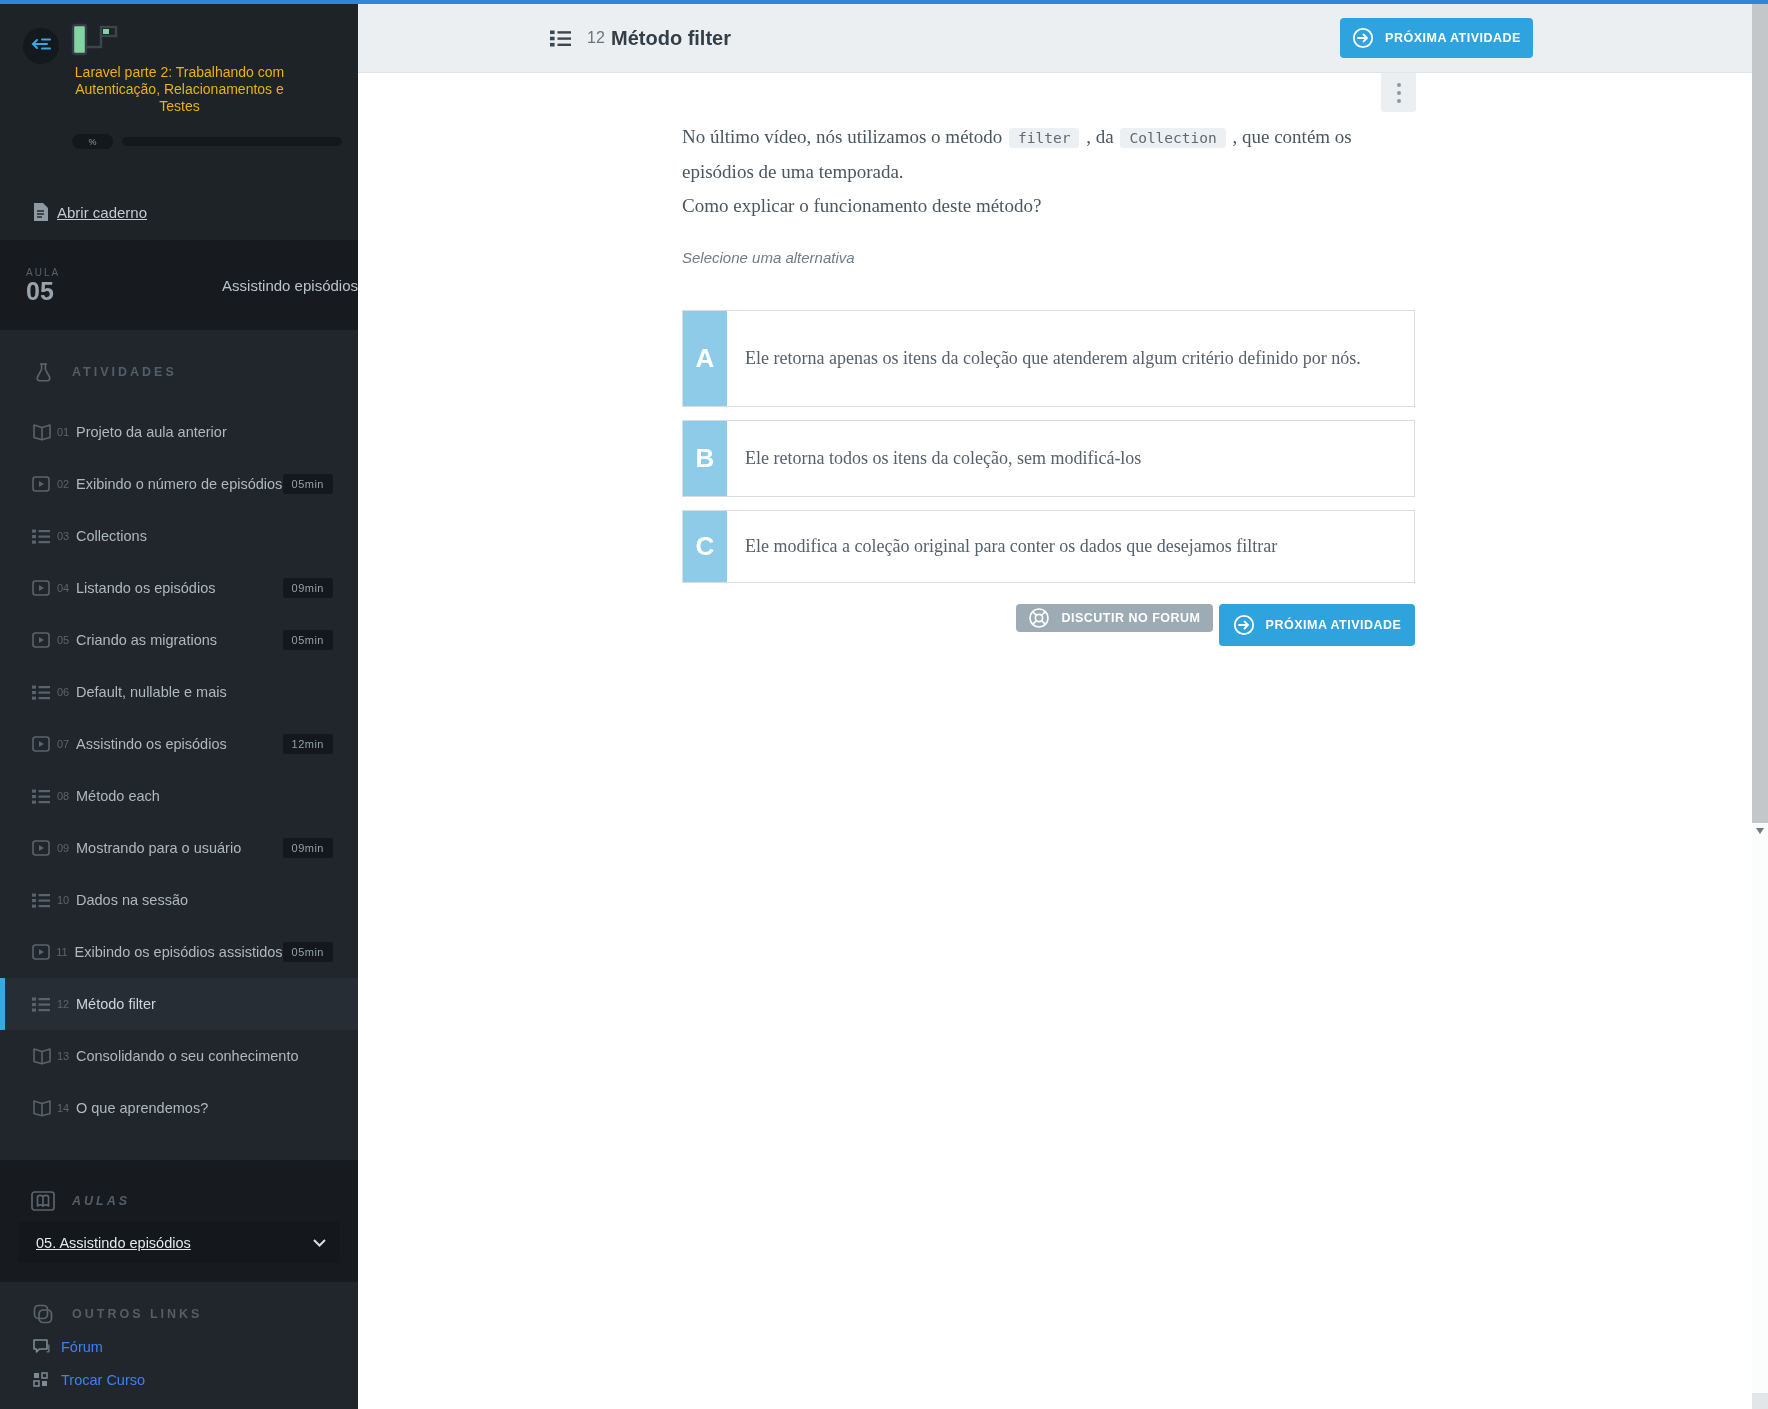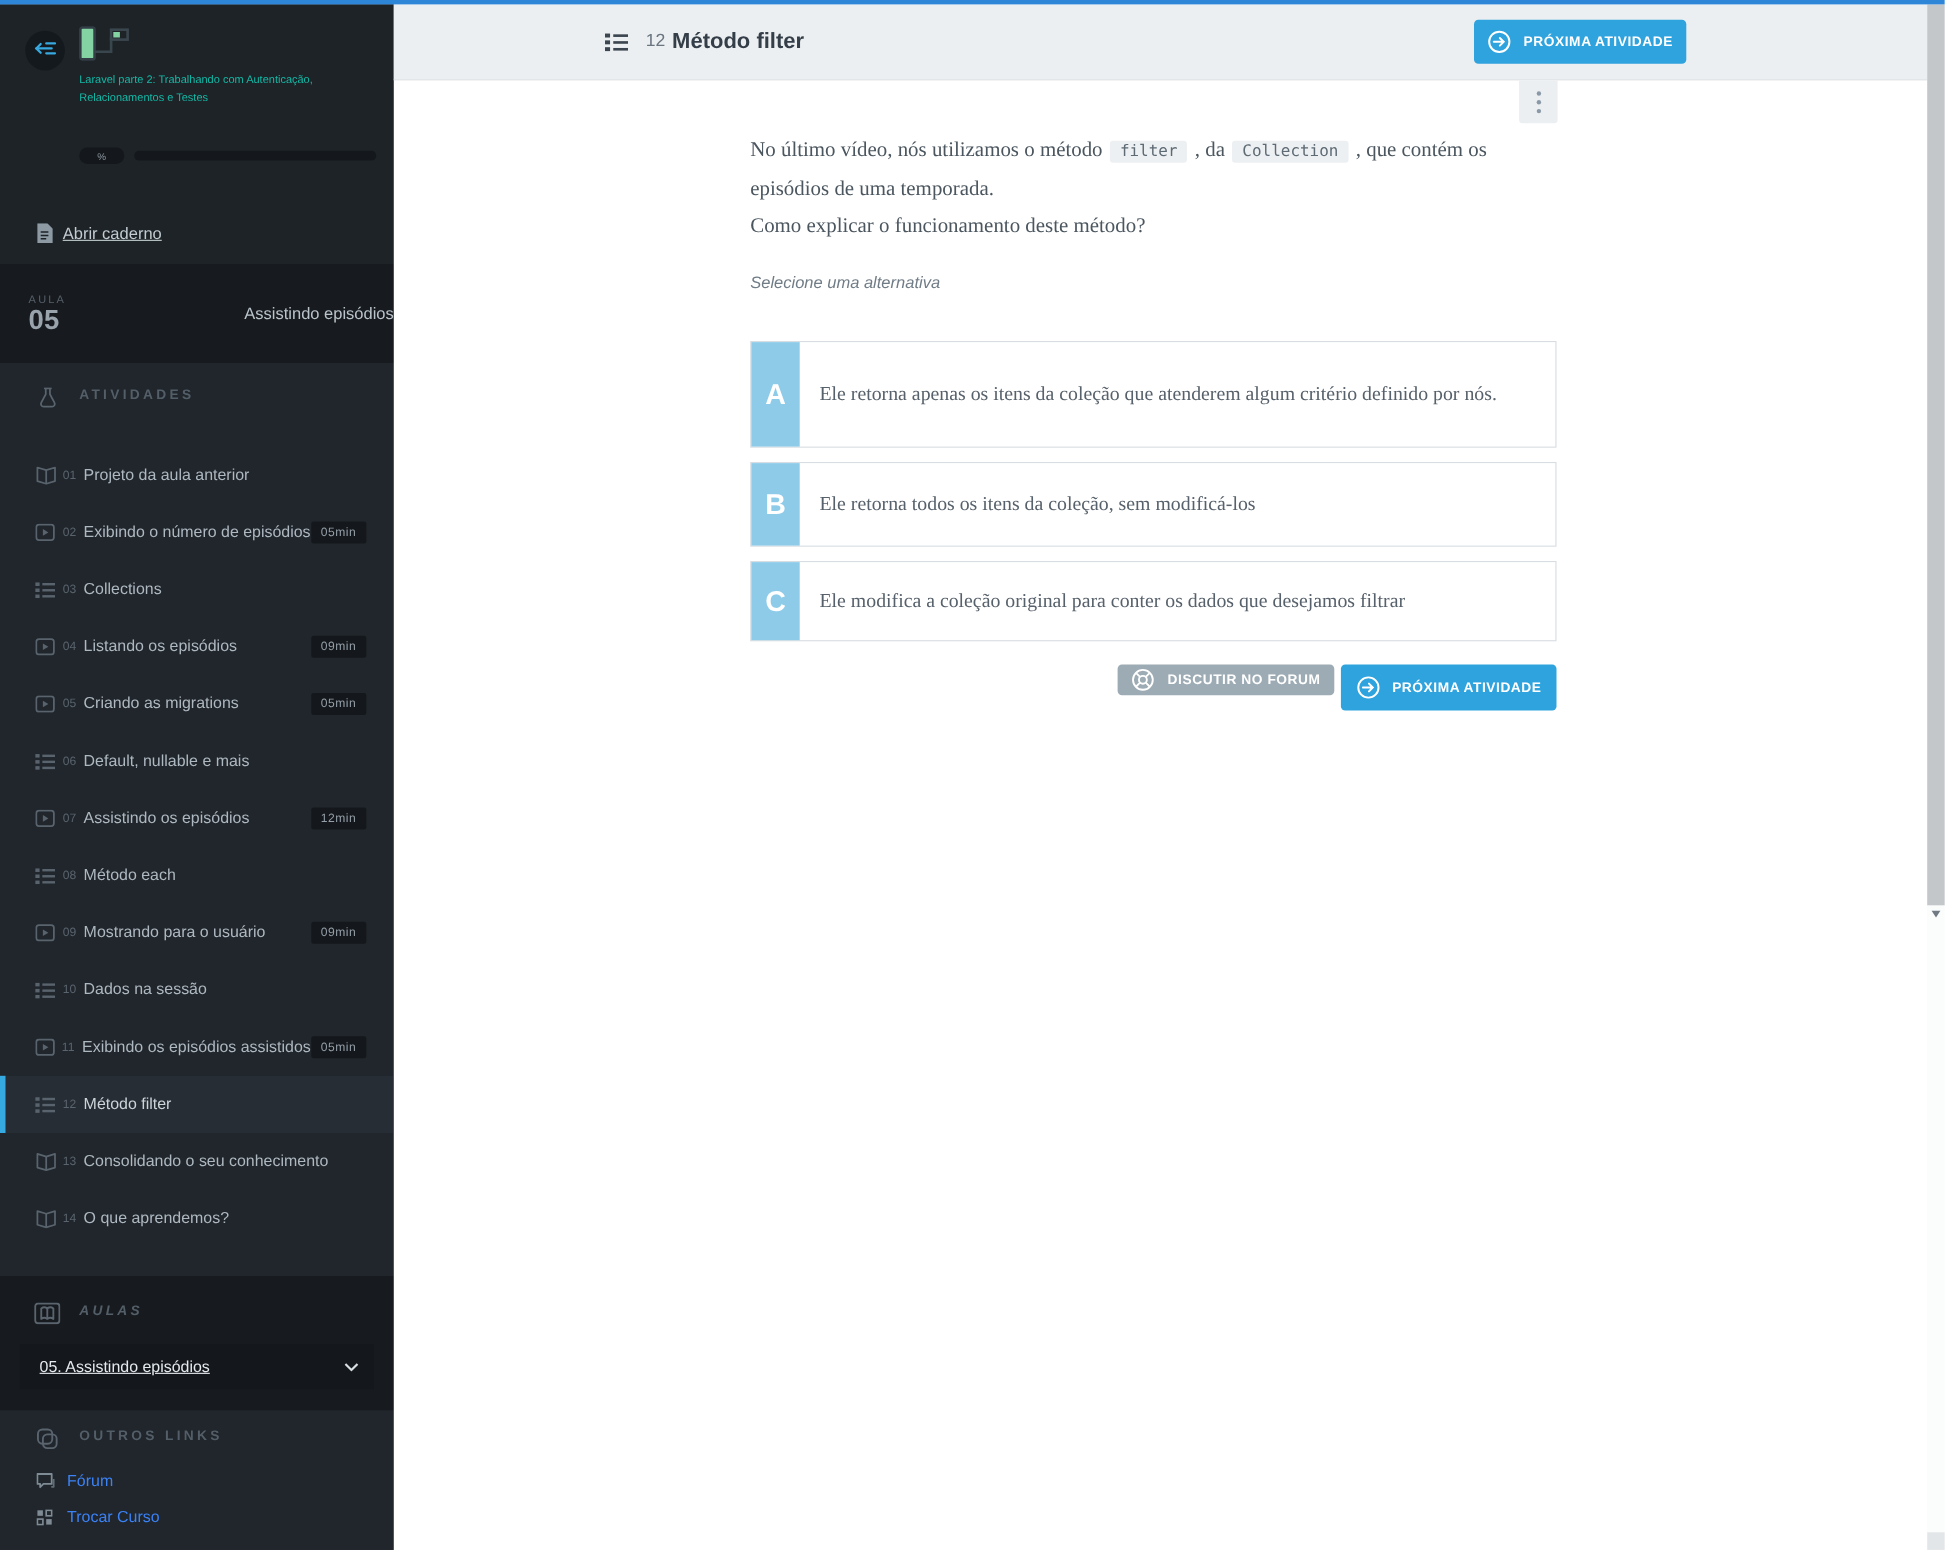--- a/index.html
+++ b/index.html
@@ -11,38 +11,38 @@
   .topline { position:absolute; left:0; top:0; width:1768px; height:4px; background:#2e86d8; z-index:9; }
 
   
   .sidebar { position:absolute; left:0; top:4px; width:358px; height:1405px;
              background:#20262b; color:#aeb8c0; }
   .sb-top { height:236px; background:#1d2327; position:relative; }
   .collapse-btn { position:absolute; left:23px; top:24px; width:36px; height:36px;
                   border-radius:50%; background:#14191d; display:flex; align-items:center; justify-content:center; cursor:pointer; }
   .logo { position:absolute; left:70px; top:18px; }
   .course-title { position:absolute; left:72px; top:60px; width:215px;
-                  font-size:10px; line-height:17px; color:#14b8a6; cursor:pointer; }
+                  font-size:14px; line-height:17px; color:#eab308; cursor:pointer;text-align:center; }
   .progress-row { position:absolute; left:72px; top:130px; display:flex; align-items:center; }
   .pct-pill { width:41px; height:15px; border-radius:8px; background:#14181c; color:#8d98a1;
               font-size:9px; display:flex; align-items:center; justify-content:center; }
   .pg-bar { width:220px; height:9px; border-radius:5px; background:#14181c; margin-left:9px; }
   .notebook-row { position:absolute; left:0; top:186px; width:100%; height:44px;
                   display:flex; align-items:center; cursor:pointer; }
   .notebook-row .ic { margin-left:33px; color:#8d99a3; display:flex; }
   .notebook-row .lbl { margin-left:9px; font-size:15px; color:#c2ccd2;text-decoration:underline; }
 
   .sb-lesson { height:90px; background:#171b1f; display:flex; align-items:center;justify-content:space-between; }
   .lesson-num-col { width:73px; padding-left:26px; }
   .lesson-kicker { font-size:10px; letter-spacing:2px; color:#566069; }
   .lesson-number { font-size:25px; font-weight:bold; color:#99a3ac; line-height:26px; }
   .lesson-title { font-size:15px; color:#bac4cb; }
 
   .sb-acts { height:830px; background:#20262b; }
-  .sb-sec-head { display:flex; height:56px; }
+  .sb-sec-head { display:flex; align-items:center; height:56px; }
   .sb-sec-head .ic { margin-left:31px; color:#5a646e; display:flex; width:24px; justify-content:center; }
   .sb-sec-head .t { margin-left:17px; font-size:12.5px; letter-spacing:3px; color:#535e68; font-weight:bold; }
   .acts-list { margin-top:14px; }
   .act-row { height:52px; display:flex; align-items:center; position:relative; cursor:pointer; }
   .act-row .ic { margin-left:32px; width:22px; color:#59636d; display:flex; }
   .act-row .num { width:18px; margin-left:3px; font-size:11px; color:#5a646e; }
   .act-row .lbl { margin-left:1px; font-size:14.5px; color:#aeb8c0; flex:1; white-space:nowrap; }
   .act-row .dur { margin-right:25px; background:#14181c; color:#959fa8; font-size:11px;
                   padding:4px 9px; border-radius:2px; letter-spacing:.5px; }
   .act-row.active { background:#262d34; }

